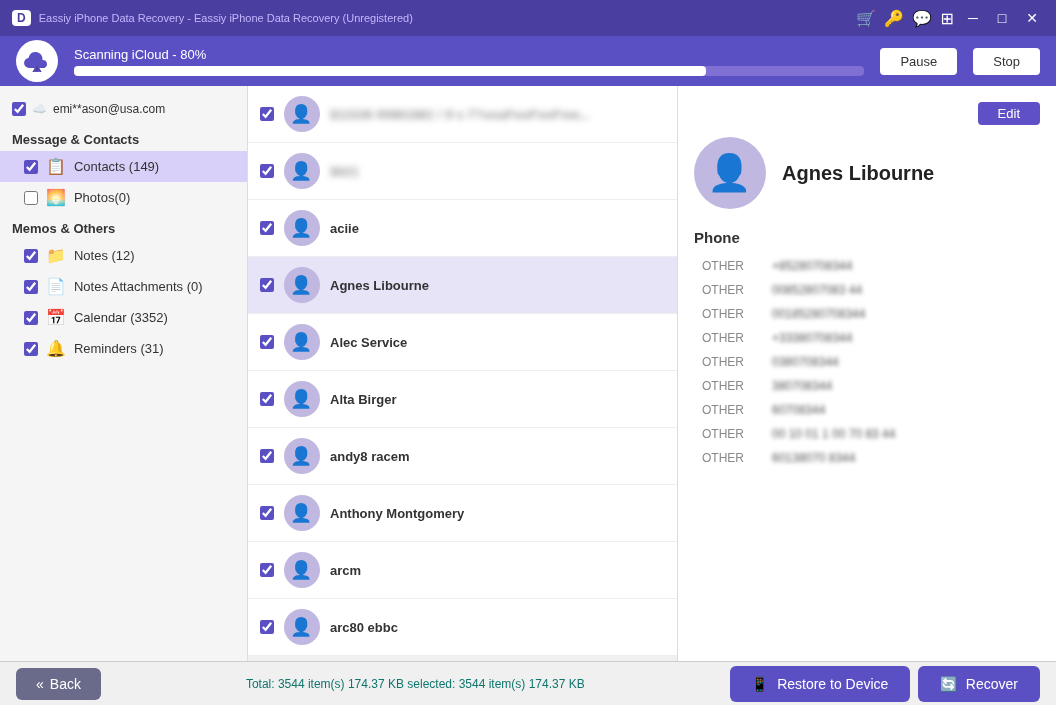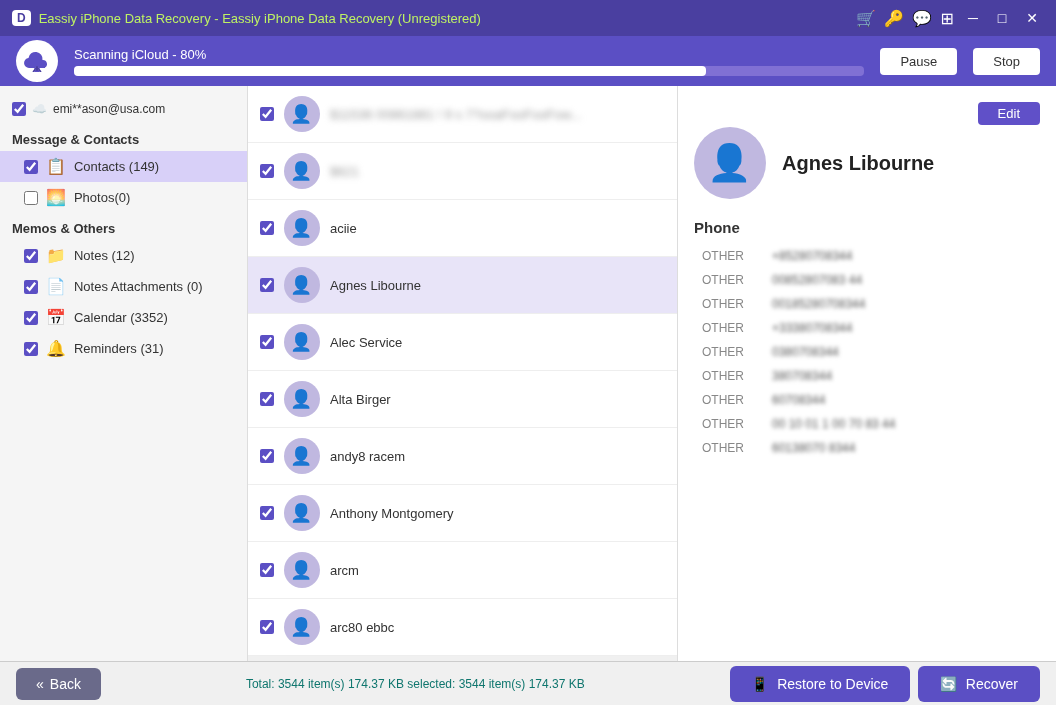--- a/index.html
+++ b/index.html
@@ -9,21 +9,21 @@
     .title-bar {
       background: #4a3fa0;
       color: white;
       height: 36px;
       display: flex;
       align-items: center;
       padding: 0 12px;
       justify-content: space-between;
     }
     .title-bar-left { display: flex; align-items: center; gap: 8px; }
-    .title-bar-title { font-size: 13px; color: #bef264; }
+    .title-bar-title { font-size: 11px; color: #c4b5fd; }
     .title-bar-controls { display: flex; gap: 8px; align-items: center; }
     .title-bar-icon { color: white; font-size: 16px; cursor: pointer; }
     .win-btn { color: white; font-size: 14px; cursor: pointer; padding: 2px 6px; }
 
     
     .progress-bar-area {
       background: #5b4fc4;
       height: 50px;
       display: flex;
       align-items: center;
@@ -128,31 +128,31 @@
     .contact-row.selected { background: #e8e4f8; }
     .contact-avatar {
       width: 36px; height: 36px;
       border-radius: 50%;
       background: #c0b8e0;
       display: flex; align-items: center; justify-content: center;
       color: #7060a0;
       font-size: 18px;
       flex-shrink: 0;
     }
-    .contact-name { font-size: 13px; color: #333; }
+    .contact-name { font-size: 13px; color: #333; font-weight: bold; }
     .contact-name.blurred { filter: blur(3px); color: #999; }
 
     
     .detail-panel {
       flex: 1;
       background: white;
       padding: 16px;
       overflow-y: auto;
     }
-    .edit-btn-wrap { text-align: right; margin-bottom: 2px; }
+    .edit-btn-wrap { text-align: right; margin-bottom: 12px; }
     .edit-btn {
       background: #6050c8;
       color: white;
       border: none;
       border-radius: 4px;
       padding: 4px 20px;
       font-size: 13px;
       cursor: pointer;
     }
     .detail-avatar-row {

